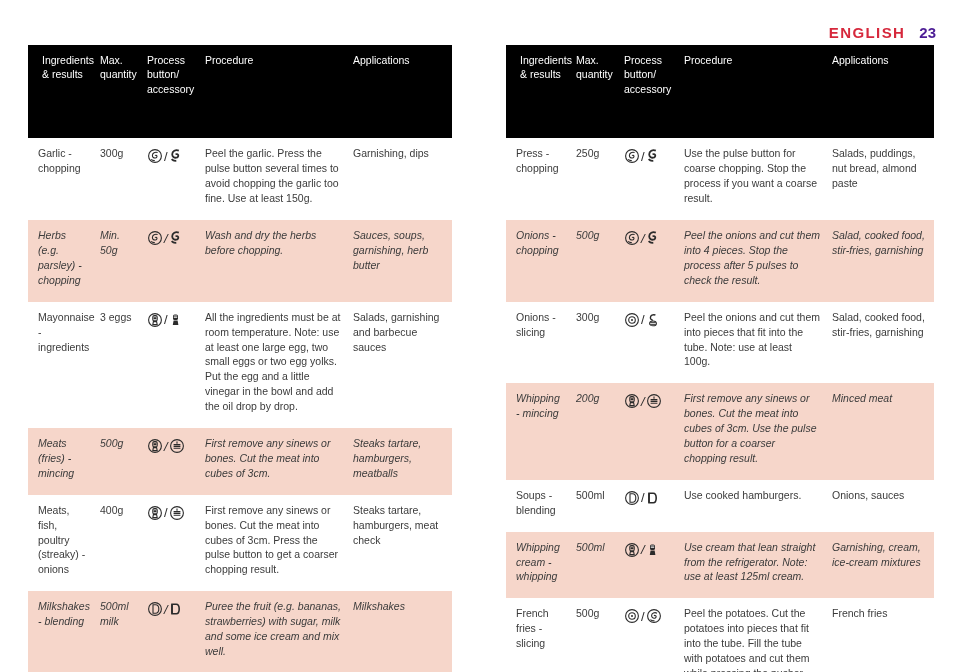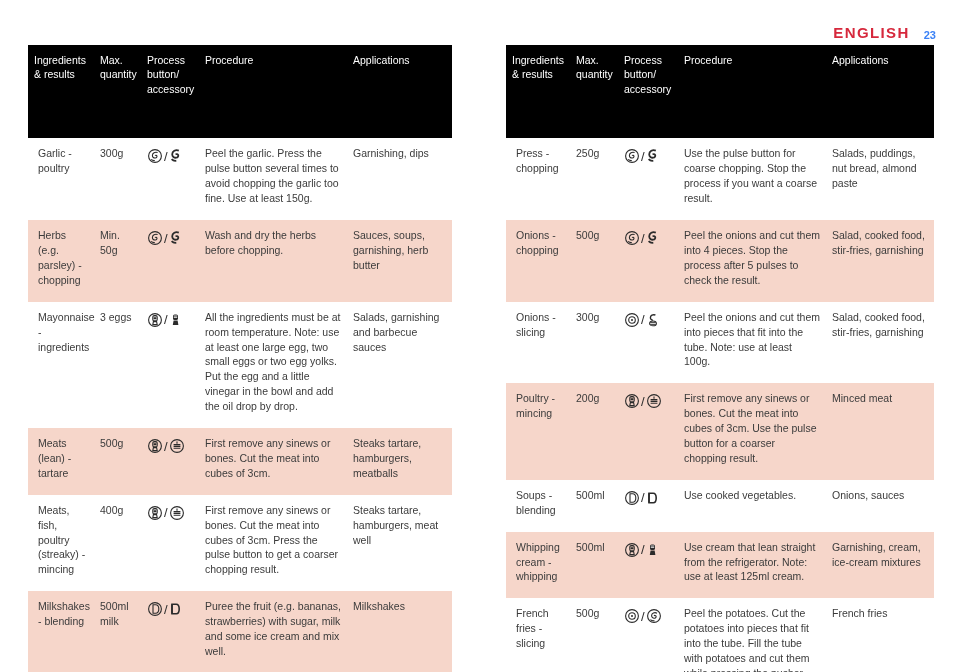--- a/index.html
+++ b/index.html
@@ -26,23 +26,23 @@
     gap: 14px;
     margin-top: 8px;
   }
   .lang-label {
     font-size: 15px;
     font-weight: bold;
     letter-spacing: 1.4px;
     color: #d6283c;
   }
   .page-number {
-    font-size: 11px;
+    font-size: 15px;
     font-weight: bold;
-    color: #3b82f6;
+    color: #4c1d95;
   }
 
   
   .table-wrap {
     position: absolute;
     top: 45px;
   }
   .table-wrap.left  { left: 28px;  width: 424px; }
   .table-wrap.right { left: 506px; width: 428px; }
 
@@ -54,31 +54,31 @@
   table.recipe thead th {
     background: #000000;
     color: #ffffff;
     font-weight: normal;
     font-size: 10.5px;
     line-height: 1.38;
     text-align: left;
     vertical-align: top;
     padding: 8px 6px 42px 6px;
   }
-  table.recipe thead th:first-child { padding-left: 6px; }
+  table.recipe thead th:first-child { padding-left: 14px; }
 
   table.recipe tbody td {
     font-size: 10.5px;
     line-height: 1.42;
     vertical-align: top;
     padding: 8px 6px 14px 6px;
     background: #ffffff;
   }
   table.recipe tbody td:first-child { padding-left: 10px; }
-  table.recipe tbody tr.alt td { background: #f6d6ca; }
+  table.recipe tbody tr.alt td { background: #f6d6ca; font-style: italic; }
 
   
   .col-ing  { width: 66px; }
   .col-qty  { width: 47px; }
   .col-proc { width: 58px; }
   .col-prd  { width: 148px; }
   .col-app  { width: auto; }
 
   .right .col-ing  { width: 64px; }
   .right .col-qty  { width: 48px; }
@@ -120,21 +120,21 @@
       <tr>
         <th>Ingredients &amp; results</th>
         <th>Max. quantity</th>
         <th>Process button/ accessory</th>
         <th>Procedure</th>
         <th>Applications</th>
       </tr>
     </thead>
     <tbody>
         <tr>
-          <td>Garlic - poultry</td>
+          <td>Garlic - chopping</td>
           <td>300g</td>
           <td>
             <div class="icon-pair">
               <span>
                 <svg class="ico" width="16" height="16" viewBox="0 0 16 16">
                   <circle cx="8" cy="8" r="6.4" stroke="#2b2b2b" fill="none" stroke-width="1.1"></circle>
                   <path d="M10.6 4.6c-2.6-1-5.2.5-5.2 2.8 0 1.8 1.5 2.9 3 2.6 1.2-.2 1.8-1.2 1.5-2-.3-.8-1.4-1-1.9-.4" stroke="#2b2b2b" fill="none" stroke-width="1.1"></path>
                   <path d="M4.2 11.4c1.1 1 2.6 1.3 3.6 1.1" stroke="#2b2b2b" fill="none" stroke-width="1.1"></path>
                 </svg>
               </span>
@@ -194,21 +194,21 @@
                   <path d="M4.6 8.6h4l.8 4.4H3.8z" fill="#2b2b2b"></path>
                   <path d="M4.8 4h3.4M4.8 5.4h3.4" stroke="#ffffff" stroke-width="0.8"></path>
                 </svg>
               </span>
             </div>
           </td>
           <td>All the ingredients must be at room temperature. Note: use at least one large egg, two small eggs or two egg yolks. Put the egg and a little vinegar in the bowl and add the oil drop by drop.</td>
           <td>Salads, garnishing and barbecue sauces</td>
         </tr>
         <tr class="alt">
-          <td>Meats (lean) - tartare</td>
+          <td>Meats (fries) - mincing</td>
           <td>500g</td>
           <td>
             <div class="icon-pair">
               <span>
                 <svg class="ico" width="16" height="16" viewBox="0 0 16 16">
                   <circle cx="8" cy="8" r="6.4" stroke="#2b2b2b" fill="none" stroke-width="1.1"></circle>
                   <rect x="5.8" y="3.6" width="4.4" height="5.2" rx="1.4" stroke="#2b2b2b" fill="none" stroke-width="1.1"></rect>
                   <path d="M6.4 9.6h3.2l.6 3H5.8z" stroke="#2b2b2b" fill="none" stroke-width="1.1"></path>
                   <path d="M6.6 5.2h2.8M6.6 6.6h2.8" stroke="#2b2b2b" fill="none" stroke-width="1.1"></path>
                 </svg>
@@ -220,21 +220,21 @@
                   <path d="M4.6 6.6h6.8M4.6 8.4h6.8M4.6 10.2h6.8" stroke="#2b2b2b" fill="none" stroke-width="1.1"></path>
                   <path d="M8 3.4v2.4" stroke="#2b2b2b" fill="none" stroke-width="1.1"></path>
                 </svg>
               </span>
             </div>
           </td>
           <td>First remove any sinews or bones. Cut the meat into cubes of 3cm.</td>
           <td>Steaks tartare, hamburgers, meatballs</td>
         </tr>
         <tr>
-          <td>Meats, fish, poultry (streaky) - mincing</td>
+          <td>Meats, fish, poultry (streaky) - onions</td>
           <td>400g</td>
           <td>
             <div class="icon-pair">
               <span>
                 <svg class="ico" width="16" height="16" viewBox="0 0 16 16">
                   <circle cx="8" cy="8" r="6.4" stroke="#2b2b2b" fill="none" stroke-width="1.1"></circle>
                   <rect x="5.8" y="3.6" width="4.4" height="5.2" rx="1.4" stroke="#2b2b2b" fill="none" stroke-width="1.1"></rect>
                   <path d="M6.4 9.6h3.2l.6 3H5.8z" stroke="#2b2b2b" fill="none" stroke-width="1.1"></path>
                   <path d="M6.6 5.2h2.8M6.6 6.6h2.8" stroke="#2b2b2b" fill="none" stroke-width="1.1"></path>
                 </svg>
@@ -243,21 +243,21 @@
               <span>
                 <svg class="ico" width="16" height="16" viewBox="0 0 16 16">
                   <circle cx="8" cy="8" r="6.4" stroke="#2b2b2b" fill="none" stroke-width="1.1"></circle>
                   <path d="M4.6 6.6h6.8M4.6 8.4h6.8M4.6 10.2h6.8" stroke="#2b2b2b" fill="none" stroke-width="1.1"></path>
                   <path d="M8 3.4v2.4" stroke="#2b2b2b" fill="none" stroke-width="1.1"></path>
                 </svg>
               </span>
             </div>
           </td>
           <td>First remove any sinews or bones. Cut the meat into cubes of 3cm. Press the pulse button to get a coarser chopping result.</td>
-          <td>Steaks tartare, hamburgers, meat well</td>
+          <td>Steaks tartare, hamburgers, meat check</td>
         </tr>
         <tr class="alt">
           <td>Milkshakes - blending</td>
           <td>500ml milk</td>
           <td>
             <div class="icon-pair">
               <span>
                 <svg class="ico" width="16" height="16" viewBox="0 0 16 16">
                   <circle cx="8" cy="8" r="6.4" stroke="#2b2b2b" fill="none" stroke-width="1.1"></circle>
                   <path d="M6 3.8h2.6c1.9 0 3.2 1.8 3.2 4.2s-1.3 4.2-3.2 4.2H6z" stroke="#2b2b2b" fill="none" stroke-width="1.1"></path>
@@ -365,21 +365,21 @@
                   <ellipse cx="7" cy="11.4" rx="3.4" ry="2.4" stroke="#2b2b2b" fill="none" stroke-width="1.1"></ellipse>
                   <path d="M4.2 10.6h5.6M4.2 12.4h5.6" stroke="#2b2b2b" stroke-width="0.9"></path>
                 </svg>
               </span>
             </div>
           </td>
           <td>Peel the onions and cut them into pieces that fit into the tube. Note: use at least 100g.</td>
           <td>Salad, cooked food, stir-fries, garnishing</td>
         </tr>
         <tr class="alt">
-          <td>Poultry - mincing</td>
+          <td>Whipping - mincing</td>
           <td>200g</td>
           <td>
             <div class="icon-pair">
               <span>
                 <svg class="ico" width="16" height="16" viewBox="0 0 16 16">
                   <circle cx="8" cy="8" r="6.4" stroke="#2b2b2b" fill="none" stroke-width="1.1"></circle>
                   <rect x="5.8" y="3.6" width="4.4" height="5.2" rx="1.4" stroke="#2b2b2b" fill="none" stroke-width="1.1"></rect>
                   <path d="M6.4 9.6h3.2l.6 3H5.8z" stroke="#2b2b2b" fill="none" stroke-width="1.1"></path>
                   <path d="M6.6 5.2h2.8M6.6 6.6h2.8" stroke="#2b2b2b" fill="none" stroke-width="1.1"></path>
                 </svg>
@@ -410,21 +410,21 @@
               </span>
               <span class="slash">/</span>
               <span>
                 <svg class="ico" width="12" height="16" viewBox="0 0 12 16">
                   <path d="M3 3.2h4.2c1.8 0 3 2 3 4.8s-1.2 4.8-3 4.8H3z" stroke="#2b2b2b" fill="none" stroke-width="1.6"></path>
                   <path d="M3 3.2v9.6" stroke="#2b2b2b" stroke-width="1.6"></path>
                 </svg>
               </span>
             </div>
           </td>
-          <td>Use cooked vegetables.</td>
+          <td>Use cooked hamburgers.</td>
           <td>Onions, sauces</td>
         </tr>
         <tr class="alt">
           <td>Whipping cream - whipping</td>
           <td>500ml</td>
           <td>
             <div class="icon-pair">
               <span>
                 <svg class="ico" width="16" height="16" viewBox="0 0 16 16">
                   <circle cx="8" cy="8" r="6.4" stroke="#2b2b2b" fill="none" stroke-width="1.1"></circle>

